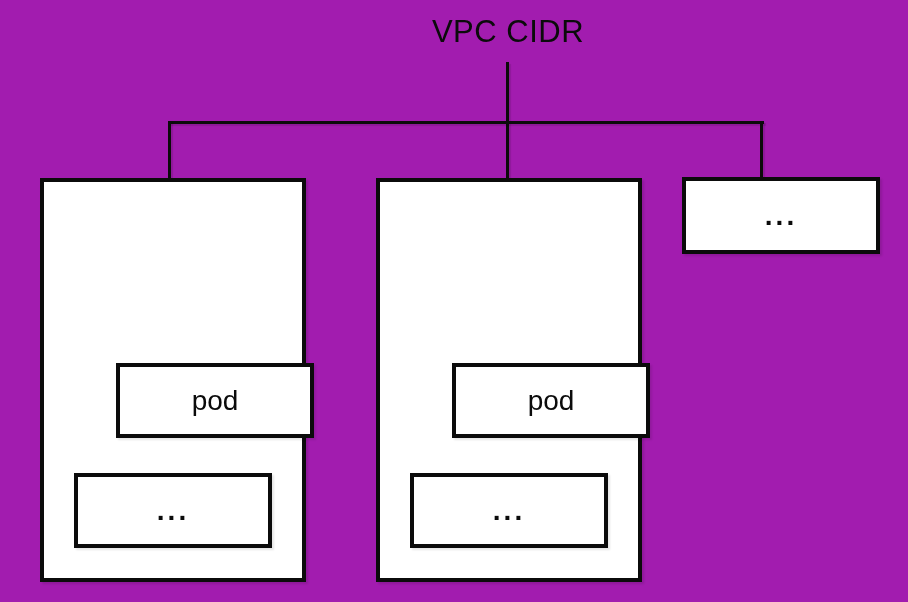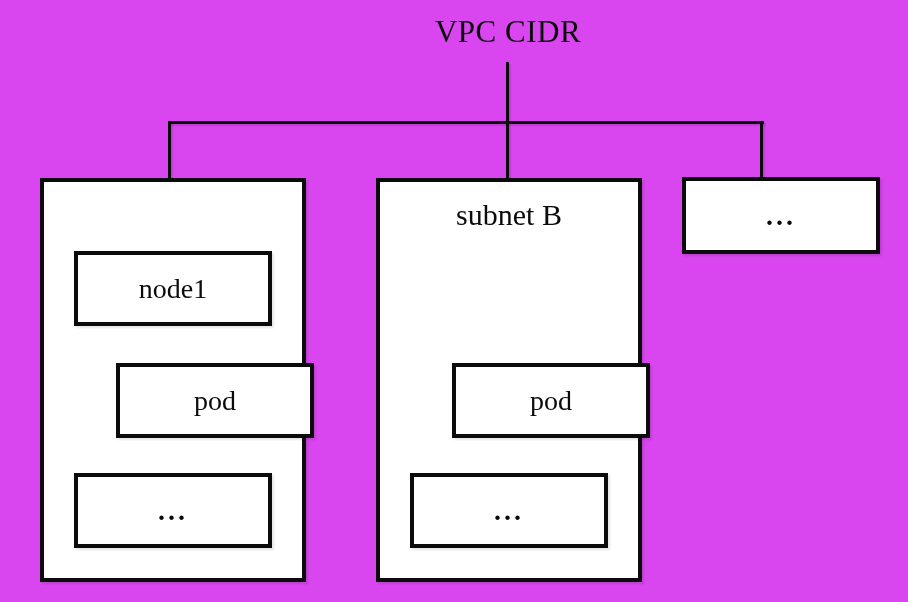--- a/index.html
+++ b/index.html
@@ -6,23 +6,22 @@
     margin: 0;
     padding: 0;
     background: #ffffff;
     font-family: "Liberation Sans", sans-serif;
     color: #000000;
   }
   .canvas {
     position: relative;
     width: 908px;
     height: 602px;
-    background: #d946ef;
+    background: #a21caf;
     overflow: hidden;
-    font-family: Liberation Serif, serif;
   }
   .title {
     position: absolute;
     left: 383px;
     top: 14px;
     width: 250px;
     text-align: center;
     font-size: 31px;
     font-weight: 500;
     letter-spacing: 0.5px;
@@ -106,33 +105,29 @@
 <div class="canvas">
 
   <div class="title">VPC CIDR</div>
 
   <div class="line" id="trunk-line"></div>
   <div class="line" id="branch-line"></div>
   <div class="line" id="drop-left"></div>
   <div class="line" id="drop-right"></div>
 
   <div class="subnet-box" id="subnet-a">
-    <div class="inner-box row-0">
-      <span>node1</span>
-    </div>
     <div class="inner-box row-1">
       <span>pod</span>
     </div>
     <div class="inner-box row-2">
       <span class="dots">...</span>
     </div>
   </div>
 
   <div class="subnet-box" id="subnet-b">
-    <div class="subnet-label">subnet B</div>
     <div class="inner-box row-1">
       <span>pod</span>
     </div>
     <div class="inner-box row-2">
       <span class="dots">...</span>
     </div>
   </div>
 
   <div class="more-box">
     <span class="dots">...</span>

